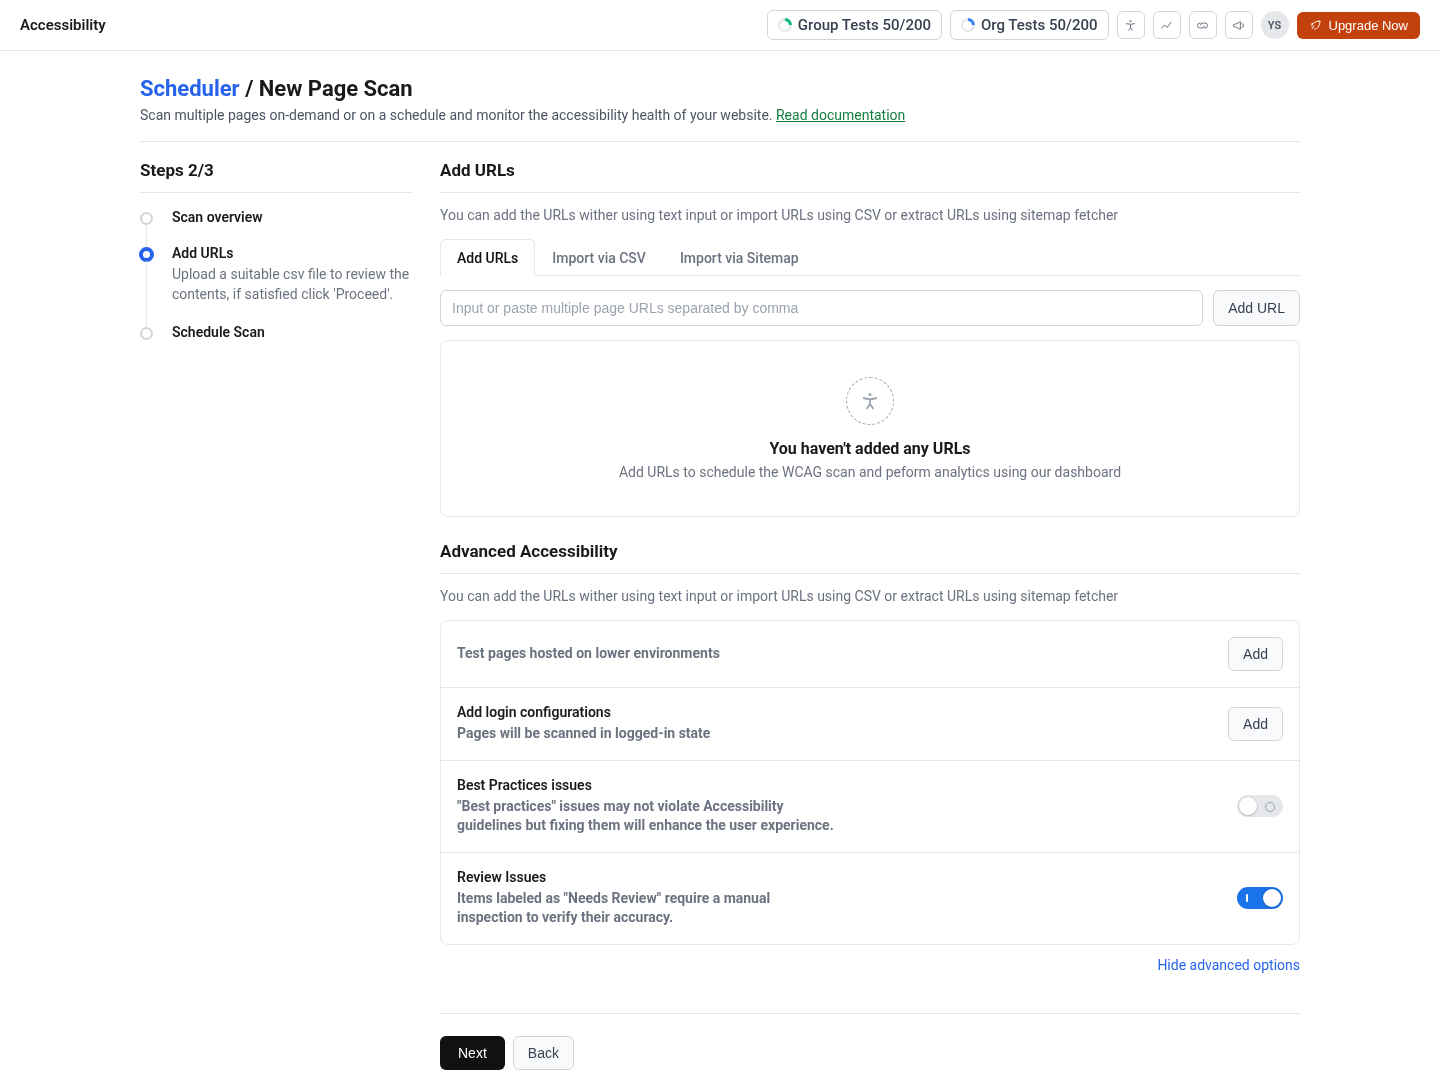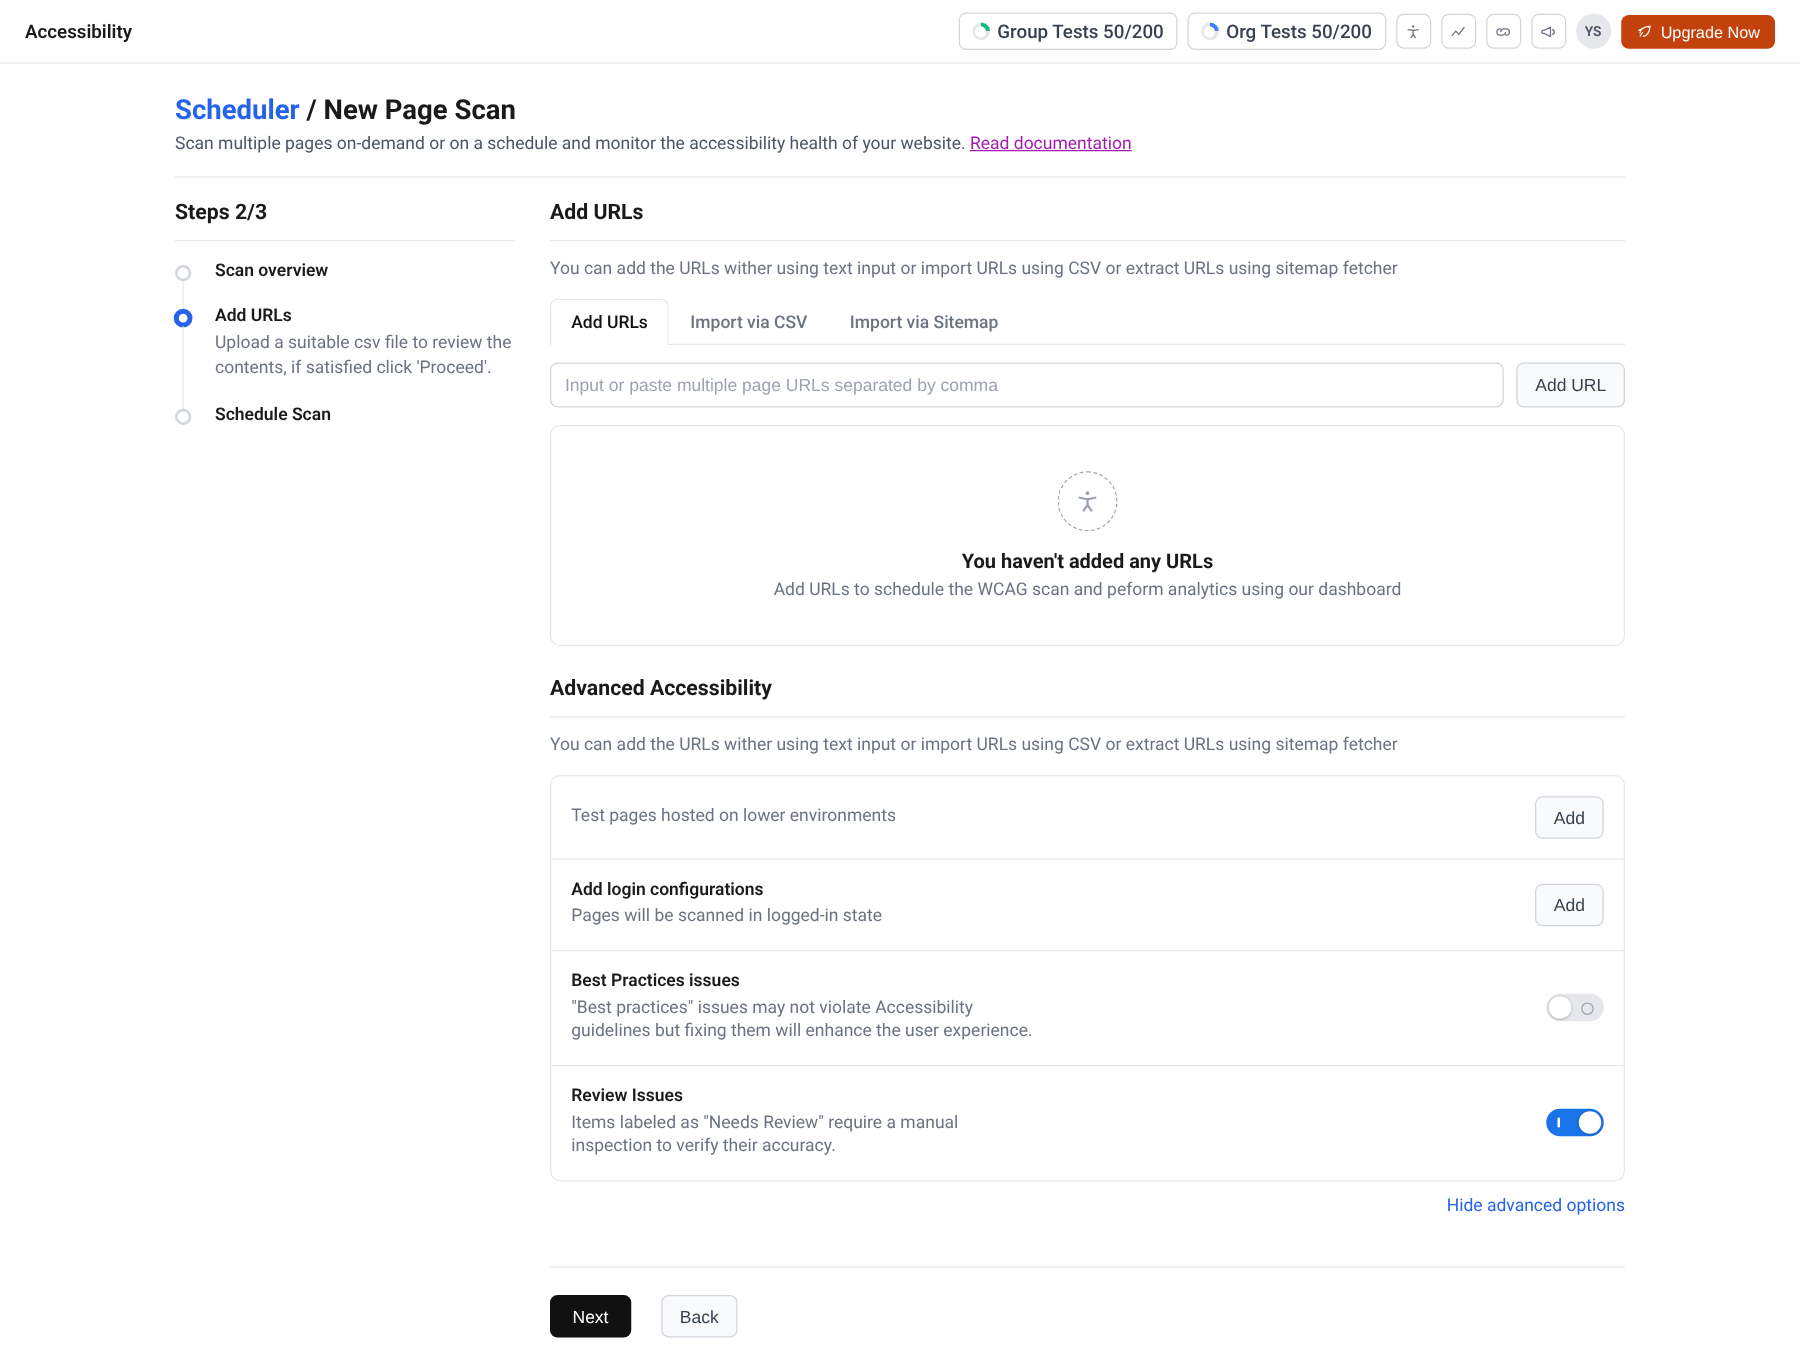--- a/index.html
+++ b/index.html
@@ -126,21 +126,21 @@
     }
     .breadcrumb a {
       color: #2563eb;
       text-decoration: none;
     }
     .page-desc {
       color: #4b5563;
       font-size: 14px;
     }
     .page-desc a {
-      color: #a21caf;
+      color: #15803d;
       text-decoration: underline;
     }
     
     .layout {
       display: flex;
       gap: 28px;
     }
     .sidebar {
       width: 272px;
       flex-shrink: 0;
@@ -328,20 +328,21 @@
     }
     .config-title {
       font-weight: 600;
       font-size: 14px;
       margin-bottom: 4px;
     }
     .config-hint {
       color: #6b7280;
       font-size: 14px;
       line-height: 1.4;
+      font-weight: bold;
     }
     
     .toggle {
       width: 46px;
       height: 22px;
       border-radius: 11px;
       position: relative;
       cursor: pointer;
     }
     .toggle-knob {
@@ -391,21 +392,21 @@
     }
     .hide-adv a {
       color: #2563eb;
       text-decoration: none;
       font-size: 14px;
       cursor: pointer;
     }
     
     .footer-btns {
       display: flex;
-      gap: 24px;
+      gap: 8px;
       margin-top: 40px;
       padding-top: 22px;
       border-top: 1px solid #e5e7eb;
     }
     .btn-primary {
       background: #111;
       color: #fff;
       border: none;
       border-radius: 6px;
       padding: 9px 18px;

